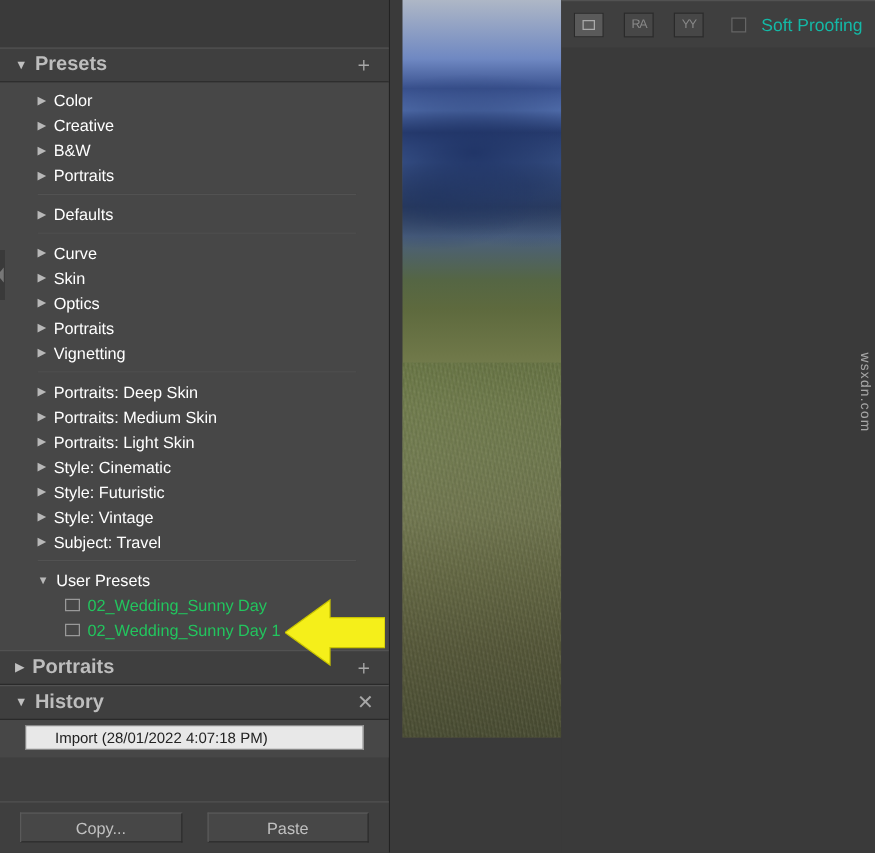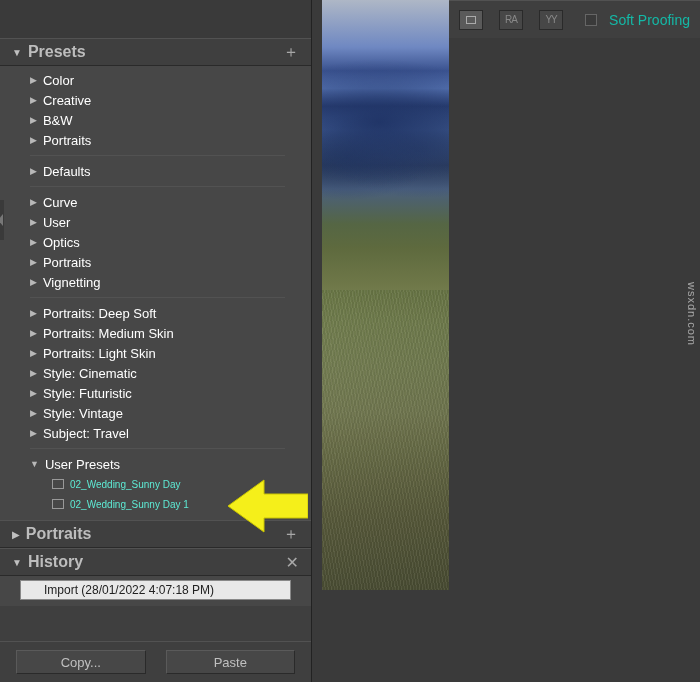--- a/index.html
+++ b/index.html
@@ -84,22 +84,22 @@
     height: 20px;
     padding-left: 42px;
     cursor: pointer;
   }
   .preset-child .icon {
     width: 12px; height: 10px;
     border: 1px solid #999;
     margin-right: 6px;
   }
   .preset-child .label {
-    color: #5eead4;
-    font-size: 10px;
+    color: #22c55e;
+    font-size: 13px;
   }
   .divider {
     height: 1px;
     background: #3a3a3a;
     margin: 5px 16px 5px 20px;
     border-bottom: 1px solid #525252;
   }
   .history-body {
     background: #474747;
     padding: 4px 10px 6px 10px;
@@ -296,38 +296,38 @@
           <span class="tri">▶</span>
           <span class="label">Defaults</span>
         </div>
         <div class="divider"></div>
         <div class="preset-item">
           <span class="tri">▶</span>
           <span class="label">Curve</span>
         </div>
         <div class="preset-item">
           <span class="tri">▶</span>
-          <span class="label">User</span>
+          <span class="label">Skin</span>
         </div>
         <div class="preset-item">
           <span class="tri">▶</span>
           <span class="label">Optics</span>
         </div>
         <div class="preset-item">
           <span class="tri">▶</span>
           <span class="label">Portraits</span>
         </div>
         <div class="preset-item">
           <span class="tri">▶</span>
           <span class="label">Vignetting</span>
         </div>
         <div class="divider"></div>
         <div class="preset-item">
           <span class="tri">▶</span>
-          <span class="label">Portraits: Deep Soft</span>
+          <span class="label">Portraits: Deep Skin</span>
         </div>
         <div class="preset-item">
           <span class="tri">▶</span>
           <span class="label">Portraits: Medium Skin</span>
         </div>
         <div class="preset-item">
           <span class="tri">▶</span>
           <span class="label">Portraits: Light Skin</span>
         </div>
         <div class="preset-item">

